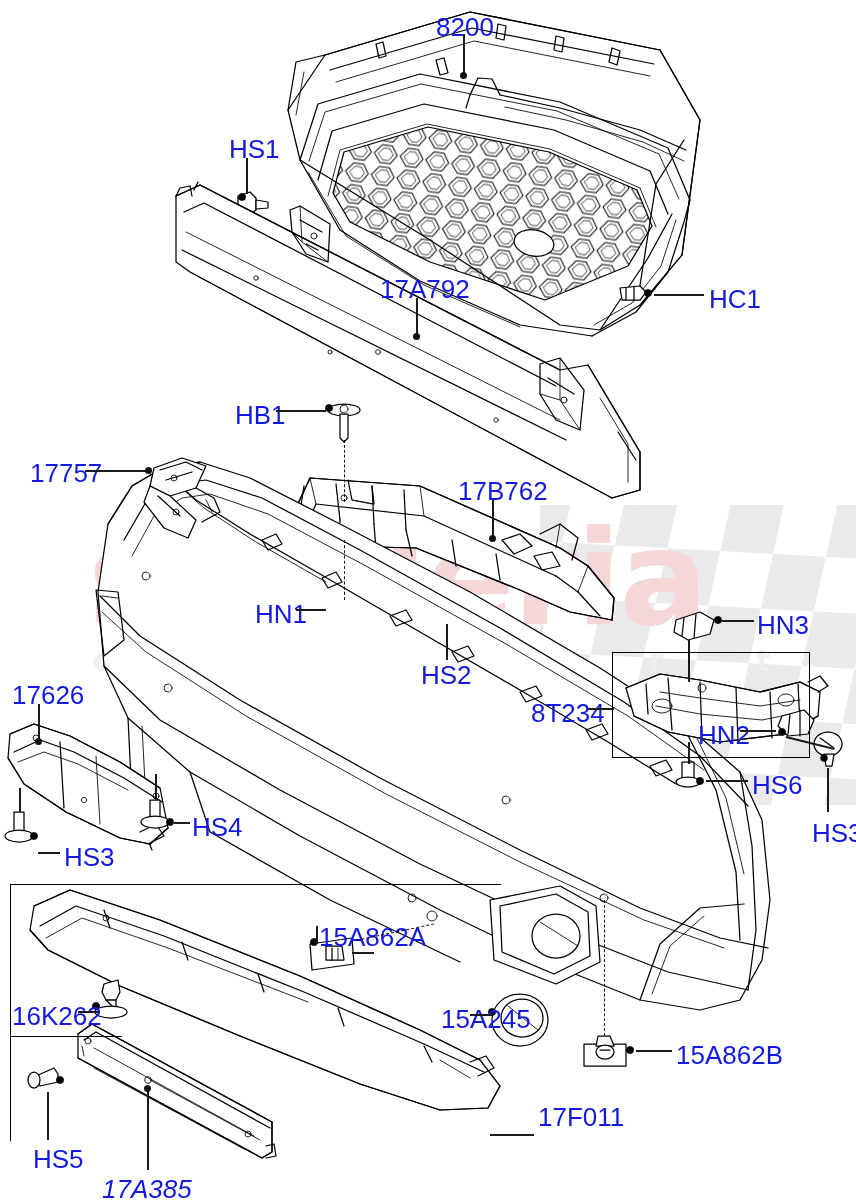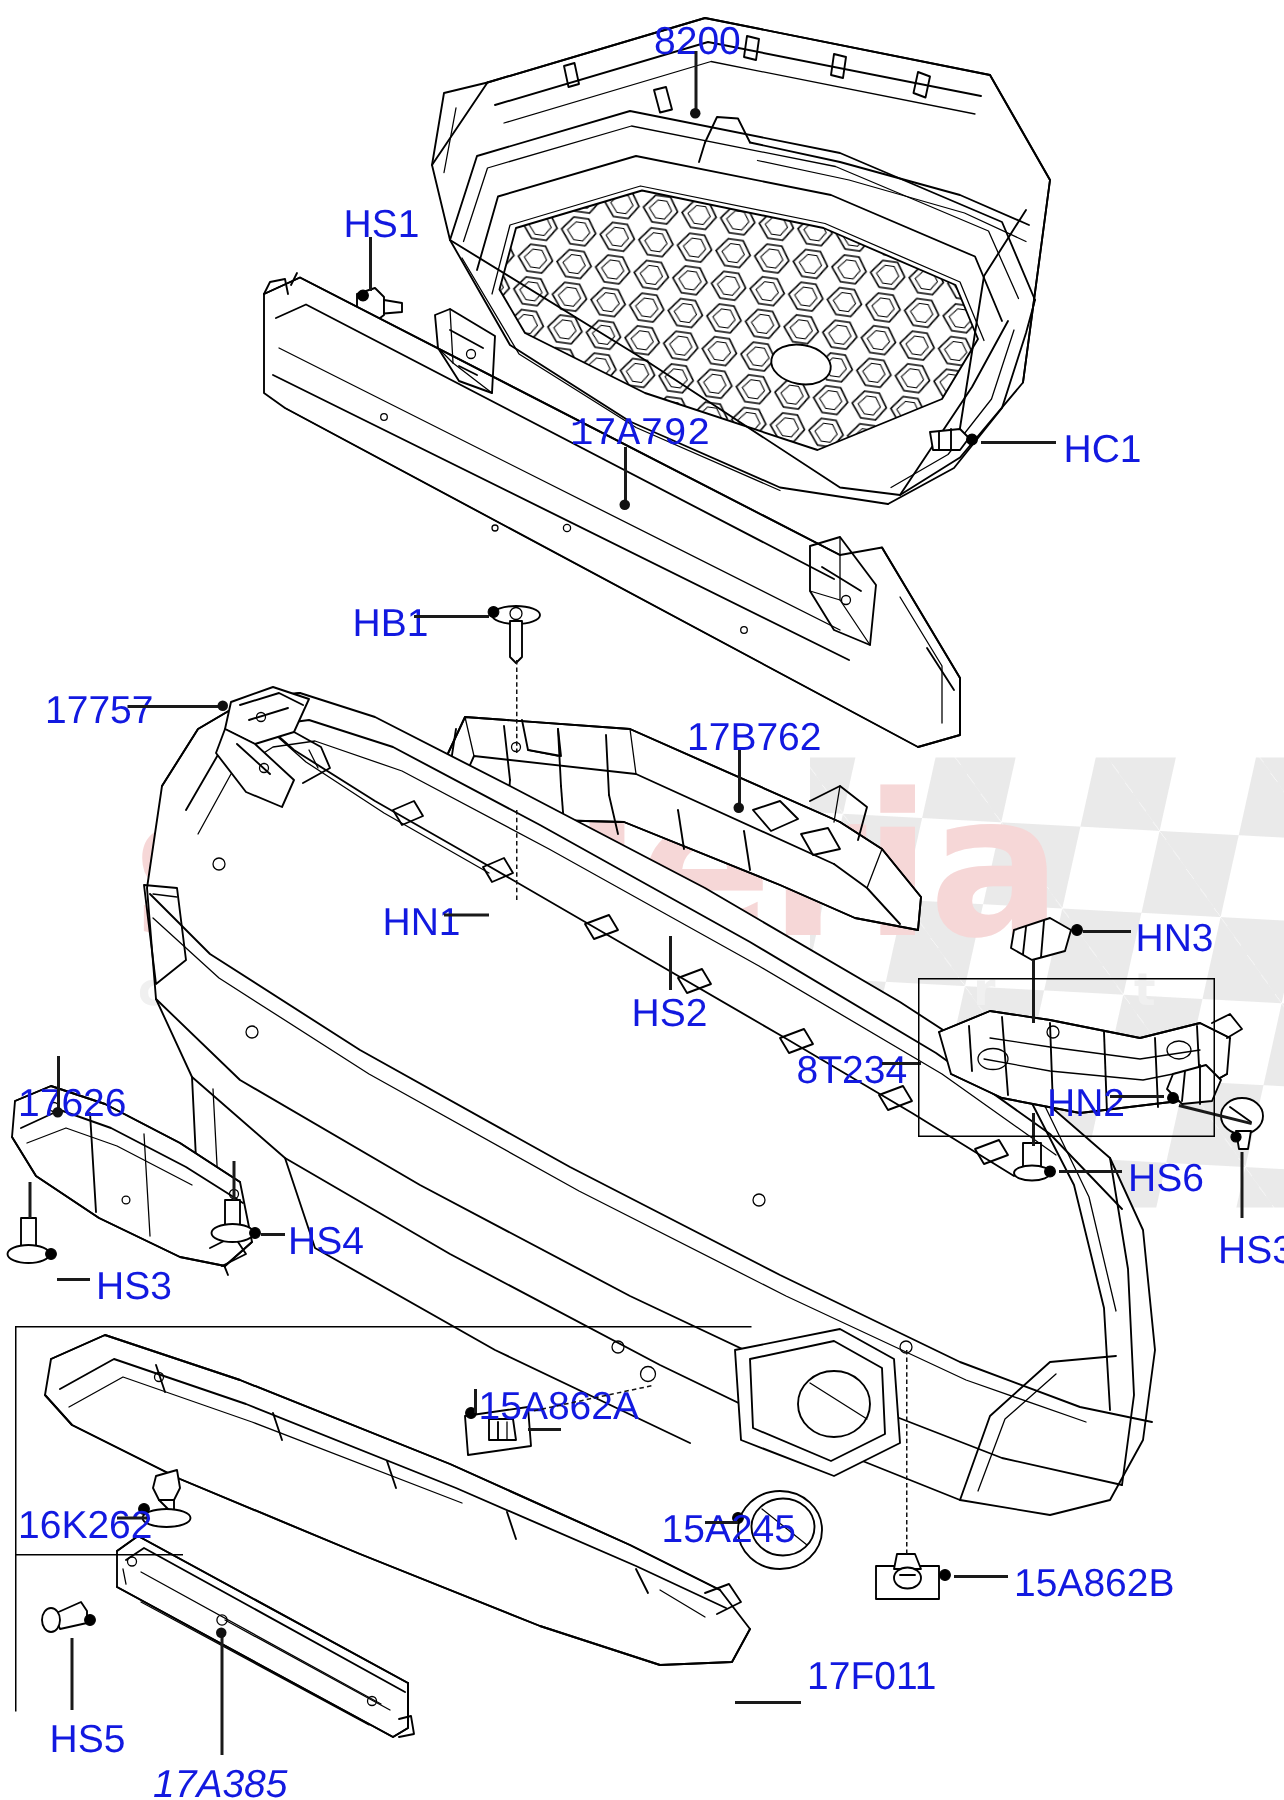--- a/index.html
+++ b/index.html
@@ -456,21 +456,21 @@
     <div class="label" style="left:436px;top:14px;">8200</div>
     <div class="leader v" style="left:463px;top:34px;height:42px;"></div>
     <div class="dot" style="left:460px;top:72px;"></div>
 
     <div class="label" style="left:229px;top:136px;">HS1</div>
     <div class="leader v" style="left:246px;top:158px;height:36px;"></div>
 
     <div class="label" style="left:709px;top:286px;">HC1</div>
     <div class="leader h" style="left:654px;top:294px;width:50px;"></div>
 
-    <div class="label" style="left:380px;top:276px;font-family:Liberation Mono, monospace;">17A792</div>
+    <div class="label" style="left:380px;top:276px;">17A792</div>
     <div class="leader v" style="left:416px;top:298px;height:38px;"></div>
     <div class="dot" style="left:413px;top:333px;"></div>
 
     <div class="label" style="left:235px;top:402px;">HB1</div>
     <div class="leader h" style="left:276px;top:410px;width:50px;"></div>
 
     <div class="label" style="left:458px;top:478px;">17B762</div>
     <div class="leader v" style="left:492px;top:500px;height:38px;"></div>
     <div class="dot" style="left:489px;top:535px;"></div>
 
@@ -492,21 +492,21 @@
 
     <div class="label" style="left:698px;top:722px;">HN2</div>
     <div class="leader h" style="left:740px;top:730px;width:36px;"></div>
 
     <div class="label" style="left:752px;top:772px;">HS6</div>
     <div class="leader h" style="left:706px;top:780px;width:42px;"></div>
 
     <div class="label" style="left:812px;top:820px;">HS3</div>
     <div class="leader v" style="left:827px;top:768px;height:44px;"></div>
 
-    <div class="label" style="left:12px;top:722px;">17626</div>
+    <div class="label" style="left:12px;top:682px;">17626</div>
     <div class="leader v" style="left:38px;top:704px;height:38px;"></div>
     <div class="dot" style="left:35px;top:738px;"></div>
 
     <div class="label" style="left:192px;top:814px;">HS4</div>
     <div class="leader h" style="left:174px;top:822px;width:16px;"></div>
     <div class="leader v" style="left:155px;top:774px;height:26px;"></div>
 
     <div class="label" style="left:64px;top:844px;">HS3</div>
     <div class="leader h" style="left:38px;top:852px;width:22px;"></div>
     <div class="leader v" style="left:19px;top:788px;height:24px;"></div>

